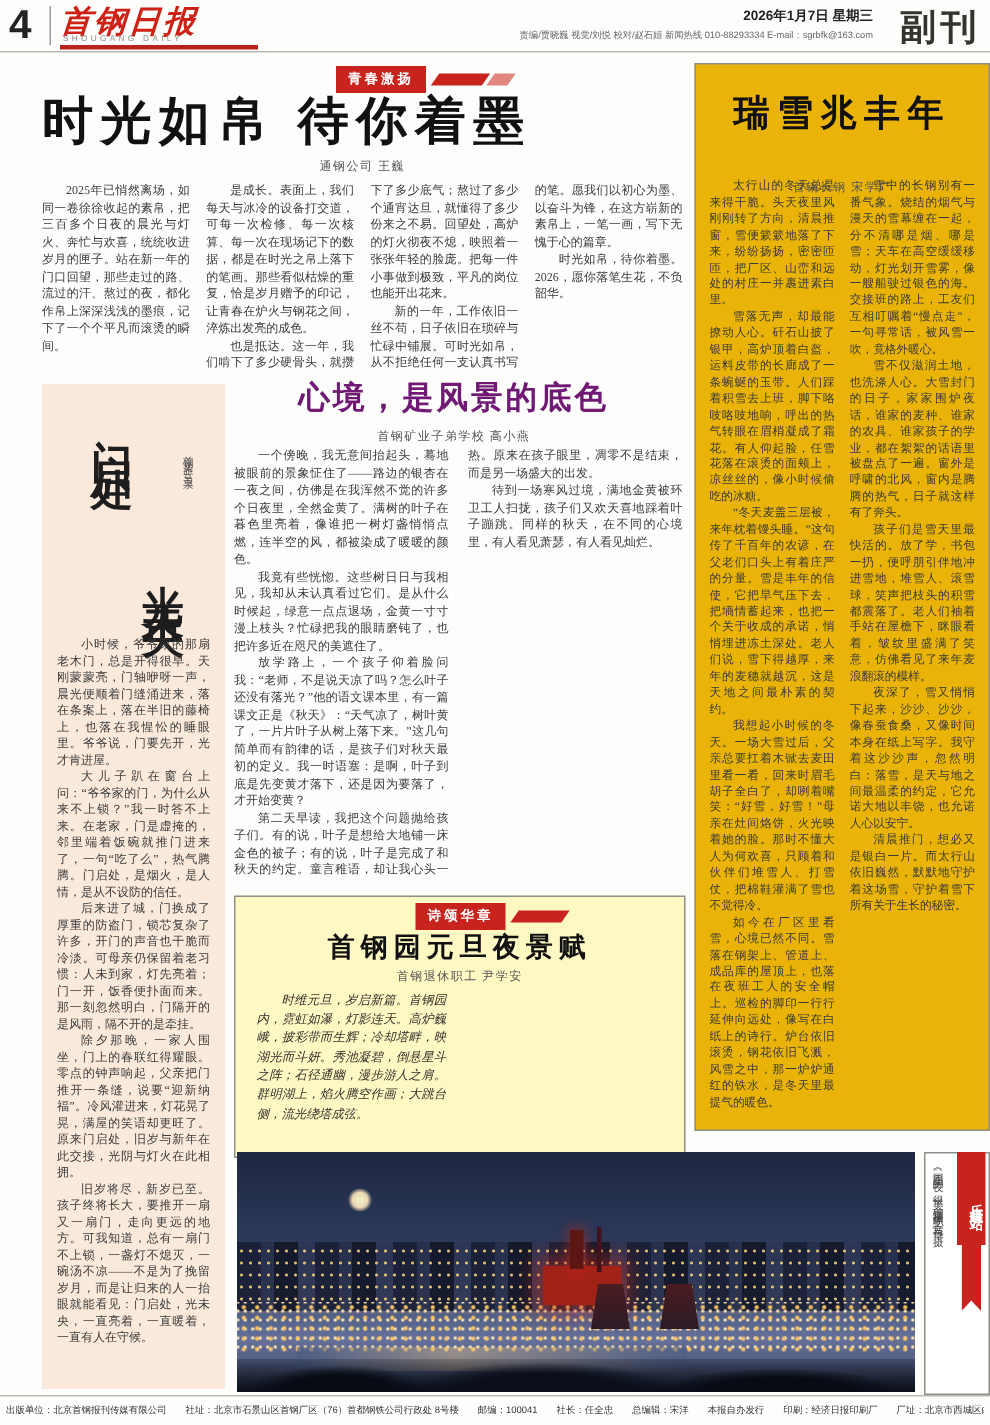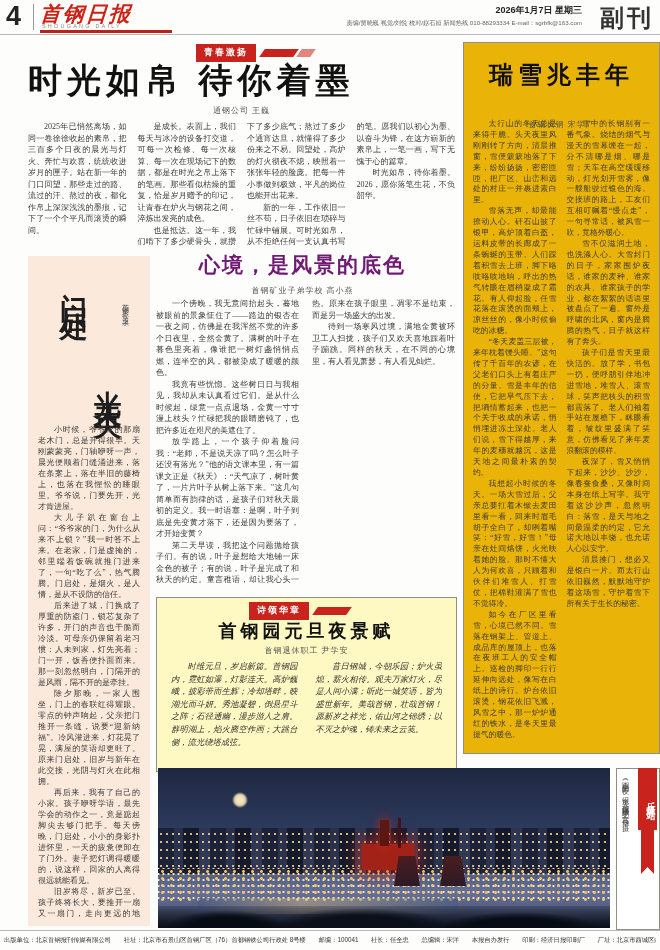--- a/index.html
+++ b/index.html
@@ -16,21 +16,21 @@
   .masthead-en{position:absolute;left:42px;top:23px;font-size:5.5px;letter-spacing:2.2px;color:#8b8b86;
                font-family:"Liberation Sans",sans-serif;}
   .masthead-rule{position:absolute;left:40px;top:30px;width:132px;height:3px;background:#b9231b;}
   .hdr-date{position:absolute;right:78px;top:4px;font-size:9px;font-weight:bold;color:#222;
             font-family:"Liberation Sans",sans-serif;}
   .hdr-staff{position:absolute;right:78px;top:19px;font-size:6.2px;color:#666;
              font-family:"Liberation Sans",sans-serif;}
   .edition{position:absolute;right:6px;top:2px;font-size:24px;font-weight:bold;color:#33332f;
            letter-spacing:3px;}
   
-  .tag{display:flex;align-items:center;position:absolute;}
+  .tag{display:flex;align-items:center;position:absolute;margin-left:28px;}
   .tag-box{background:#c8231d;color:#fff;font-size:9px;font-weight:bold;letter-spacing:2px;
            padding:2px 8px 2.5px;font-family:"Liberation Sans",sans-serif;white-space:nowrap;}
   .tag-slash{width:34px;height:8px;background:#c8231d;transform:skewX(-35deg);margin-left:6px;}
   .tag-slash2{width:14px;height:8px;background:#e0857f;transform:skewX(-35deg);margin-left:3px;}
   
   .t1-title{position:absolute;left:28px;top:58px;width:427px;text-align:left;font-size:34px;
             font-weight:bold;letter-spacing:5px;color:#111;font-family:"Liberation Sans",sans-serif;}
   .byline{position:absolute;font-size:8px;color:#555;text-align:center;letter-spacing:1px;}
   .bodytext{font-size:8px;line-height:11.5px;text-align:justify;color:#3a3a3a;overflow:hidden;
             column-fill:auto;}
@@ -146,21 +146,20 @@
 
   <div class="lbox">
     <div class="lbox-t1">门启处</div>
     <div class="lbox-t2">光未央</div>
     <div class="lbox-by">首钢文旅 马玉泉</div>
     <div class="lbox-body bodytext">
         <p class="para">小时候，爷爷家的那扇老木门，总是开得很早。天刚蒙蒙亮，门轴咿呀一声，晨光便顺着门缝涌进来，落在条案上，落在半旧的藤椅上，也落在我惺忪的睡眼里。爷爷说，门要先开，光才肯进屋。</p>
         <p class="para">大儿子趴在窗台上问：“爷爷家的门，为什么从来不上锁？”我一时答不上来。在老家，门是虚掩的，邻里端着饭碗就推门进来了，一句“吃了么”，热气腾腾。门启处，是烟火，是人情，是从不设防的信任。</p>
         <p class="para">后来进了城，门换成了厚重的防盗门，锁芯复杂了许多，开门的声音也干脆而冷淡。可母亲仍保留着老习惯：人未到家，灯先亮着；门一开，饭香便扑面而来。那一刻忽然明白，门隔开的是风雨，隔不开的是牵挂。</p>
         <p class="para">除夕那晚，一家人围坐，门上的春联红得耀眼。零点的钟声响起，父亲把门推开一条缝，说要“迎新纳福”。冷风灌进来，灯花晃了晃，满屋的笑语却更旺了。原来门启处，旧岁与新年在此交接，光阴与灯火在此相拥。</p>
-        <p class="para">再后来，我有了自己的小家。孩子咿呀学语，最先学会的动作之一，竟是踮起脚尖去够门把手。每天傍晚，门启处，小小的身影扑进怀里，一天的疲惫便卸在了门外。妻子把灯调得暖暖的，说这样，回家的人离得很远就能看见。</p>
         <p class="para">旧岁将尽，新岁已至。孩子终将长大，要推开一扇又一扇门，走向更远的地方。可我知道，总有一扇门不上锁，一盏灯不熄灭，一碗汤不凉——不是为了挽留岁月，而是让归来的人一抬眼就能看见：门启处，光未央，一直亮着，一直暖着，一直有人在守候。</p>
       </div>
   </div>
 
   <div class="t2-title">心境，是风景的底色</div>
   <div class="byline" style="left:150px;top:285px;width:305px;">首钢矿业子弟学校 高小燕</div>
   <div class="bodytext t2-body">
       <p class="para">一个傍晚，我无意间抬起头，蓦地被眼前的景象怔住了——路边的银杏在一夜之间，仿佛是在我浑然不觉的许多个日夜里，全然金黄了。满树的叶子在暮色里亮着，像谁把一树灯盏悄悄点燃，连半空的风，都被染成了暖暖的颜色。</p>
       <p class="para">我竟有些恍惚。这些树日日与我相见，我却从未认真看过它们。是从什么时候起，绿意一点点退场，金黄一寸寸漫上枝头？忙碌把我的眼睛磨钝了，也把许多近在咫尺的美遮住了。</p>
       <p class="para">放学路上，一个孩子仰着脸问我：“老师，不是说天凉了吗？怎么叶子还没有落光？”他的语文课本里，有一篇课文正是《秋天》：“天气凉了，树叶黄了，一片片叶子从树上落下来。”这几句简单而有韵律的话，是孩子们对秋天最初的定义。我一时语塞：是啊，叶子到底是先变黄才落下，还是因为要落了，才开始变黄？</p>
@@ -170,21 +169,20 @@
 
   <div class="pbox">
     <div class="tag" style="left:92px;top:4px;">
       <span class="tag-box">诗颂华章</span>
       <span class="tag-slash"></span>
     </div>
     <div class="pbox-title">首钢园元旦夜景赋</div>
     <div class="byline pbox-by">首钢退休职工 尹学安</div>
     <div class="pbox-body">
         <p class="para">时维元旦，岁启新篇。首钢园内，霓虹如瀑，灯影连天。高炉巍峨，披彩带而生辉；冷却塔畔，映湖光而斗妍。秀池凝碧，倒悬星斗之阵；石径通幽，漫步游人之肩。群明湖上，焰火腾空作画；大跳台侧，流光绕塔成弦。</p>
-        <p class="para">昔日钢城，今朝乐园；炉火虽熄，薪火相传。观夫万家灯火，尽是人间小满；听此一城笑语，皆为盛世新年。美哉首钢，壮哉首钢！愿新岁之祥光，佑山河之锦绣；以不灭之炉魂，铸未来之云笺。</p>
       </div>
   </div>
 
   <div class="rbox">
     <div class="rbox-title">瑞雪兆丰年</div>
     <div class="byline rbox-by">首钢长钢 宋学广</div>
     <div class="bodytext rbox-body">
         <p class="para">太行山的冬天总是来得干脆。头天夜里风刚刚转了方向，清晨推窗，雪便簌簌地落了下来，纷纷扬扬，密密匝匝，把厂区、山峦和远处的村庄一并裹进素白里。</p>
         <p class="para">雪落无声，却最能撩动人心。矸石山披了银甲，高炉顶着白盔，运料皮带的长廊成了一条蜿蜒的玉带。人们踩着积雪去上班，脚下咯吱咯吱地响，呼出的热气转眼在眉梢凝成了霜花。有人仰起脸，任雪花落在滚烫的面颊上，凉丝丝的，像小时候偷吃的冰糖。</p>
         <p class="para">“冬天麦盖三层被，来年枕着馒头睡。”这句传了千百年的农谚，在父老们口头上有着庄严的分量。雪是丰年的信使，它把旱气压下去，把墒情蓄起来，也把一个关于收成的承诺，悄悄埋进冻土深处。老人们说，雪下得越厚，来年的麦穗就越沉，这是天地之间最朴素的契约。</p>

